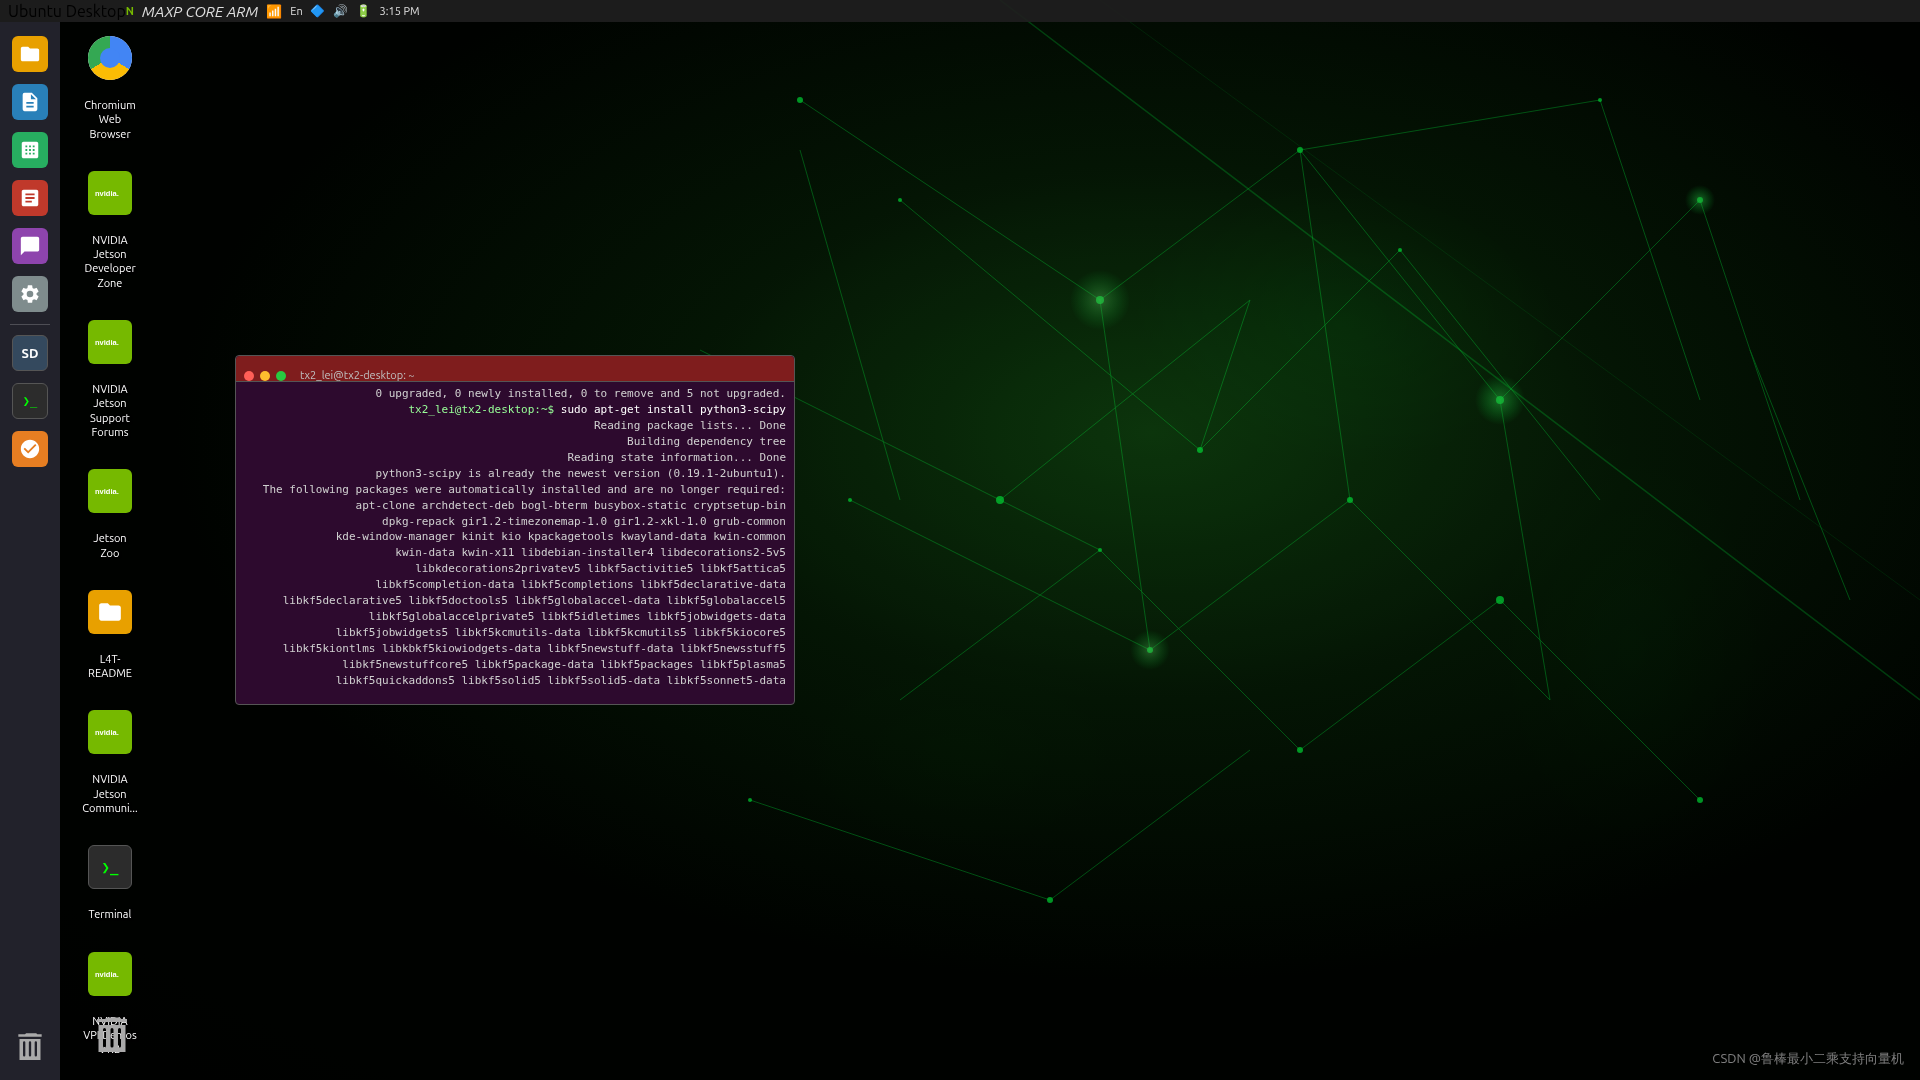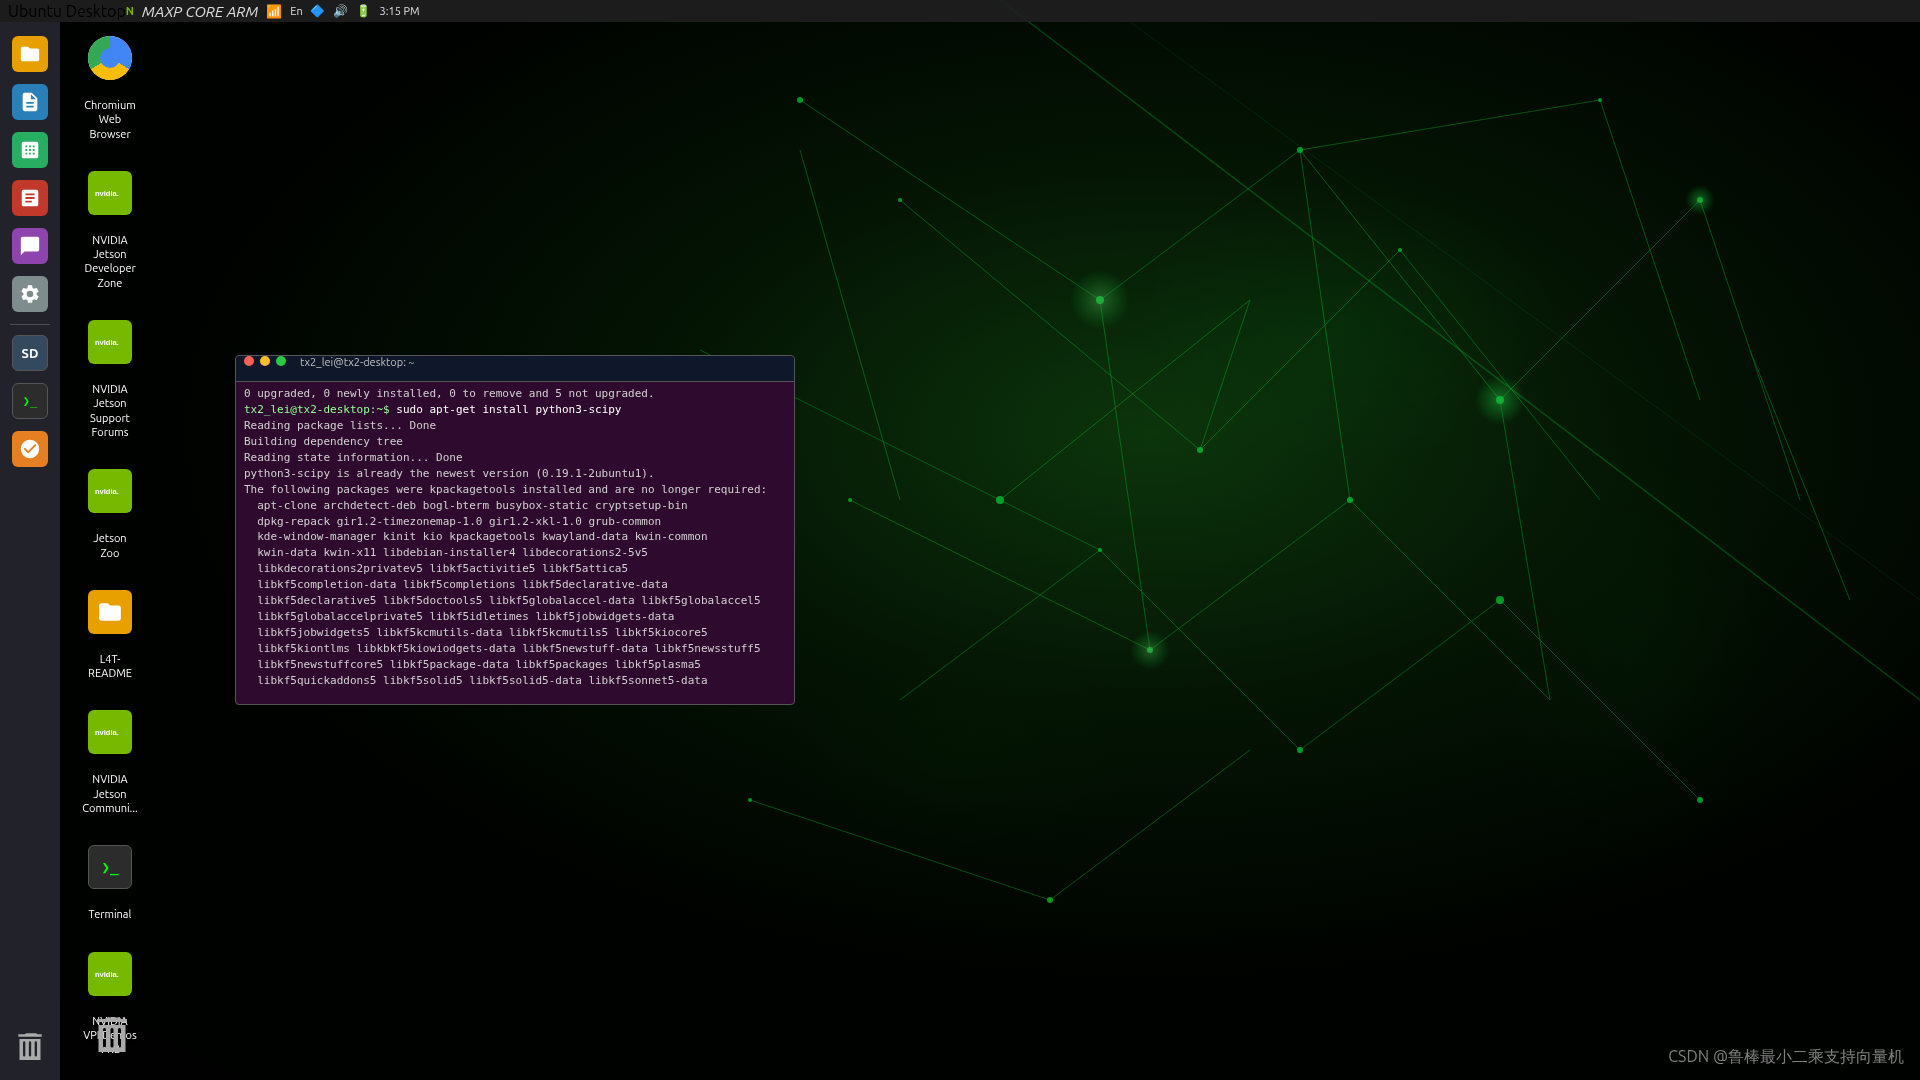--- a/index.html
+++ b/index.html
@@ -191,24 +191,24 @@
       background: #2d0a2e;
       border: 1px solid #555;
       border-radius: 4px;
       z-index: 200;
       display: flex;
       flex-direction: column;
     }
 
     #terminal-titlebar {
       height: 26px;
-      background: #0f172a;
+      background: #7f1d1d;
       border-bottom: 1px solid #555;
       display: flex;
-      align-items: flex-start;
+      align-items: flex-end;
       padding: 0 8px;
       gap: 6px;
       border-radius: 4px 4px 0 0;
     }
 
     .terminal-btn {
       width: 10px;
       height: 10px;
       border-radius: 50%;
     }
@@ -229,37 +229,38 @@
       padding: 4px 8px;
       font-family: 'DejaVu Sans Mono', 'Courier New', monospace;
       font-size: 11px;
       color: #d0d0d0;
       line-height: 1.45;
     }
 
     .term-line {
       white-space: pre-wrap;
       word-break: break-all;
+      text-align: right;
     }
 
     
     .dock-separator {
       width: 40px;
       height: 1px;
       background: rgba(255,255,255,0.2);
       margin: 4px 0;
     }
 
     
     #watermark {
       position: absolute;
       bottom: 12px;
       right: 16px;
       color: rgba(180,180,180,0.7);
-      font-size: 16px;
+      font-size: 13px;
     }
 
     
     #neural-svg {
       position: absolute;
       top: 0; left: 0;
       width: 100%; height: 100%;
       pointer-events: none;
       opacity: 0.7;
     }
@@ -558,21 +559,21 @@
       <span id="terminal-title-text">tx2_lei@tx2-desktop: ~</span>
     </div>
     <div id="terminal-content">
 
     <div class="term-line">0 upgraded, 0 newly installed, 0 to remove and 5 not upgraded.</div>
         <div class="term-line"><span style="color: rgb(152, 255, 152);">tx2_lei@tx2-desktop:~$ </span><span style="color: rgb(255, 255, 255);">sudo apt-get install python3-scipy</span></div>
         <div class="term-line">Reading package lists... Done</div>
         <div class="term-line">Building dependency tree</div>
         <div class="term-line">Reading state information... Done</div>
         <div class="term-line">python3-scipy is already the newest version (0.19.1-2ubuntu1).</div>
-        <div class="term-line">The following packages were kpackagetools installed and are no longer required:</div>
+        <div class="term-line">The following packages were automatically installed and are no longer required:</div>
         <div class="term-line">  apt-clone archdetect-deb bogl-bterm busybox-static cryptsetup-bin</div>
         <div class="term-line">  dpkg-repack gir1.2-timezonemap-1.0 gir1.2-xkl-1.0 grub-common</div>
         <div class="term-line">  kde-window-manager kinit kio kpackagetools kwayland-data kwin-common</div>
         <div class="term-line">  kwin-data kwin-x11 libdebian-installer4 libdecorations2-5v5</div>
         <div class="term-line">  libkdecorations2privatev5 libkf5activitie5 libkf5attica5</div>
         <div class="term-line">  libkf5completion-data libkf5completions libkf5declarative-data</div>
         <div class="term-line">  libkf5declarative5 libkf5doctools5 libkf5globalaccel-data libkf5globalaccel5</div>
         <div class="term-line">  libkf5globalaccelprivate5 libkf5idletimes libkf5jobwidgets-data</div>
         <div class="term-line">  libkf5jobwidgets5 libkf5kcmutils-data libkf5kcmutils5 libkf5kiocore5</div>
         <div class="term-line">  libkf5kiontlms libkbkf5kiowiodgets-data libkf5newstuff-data libkf5newsstuff5</div>

